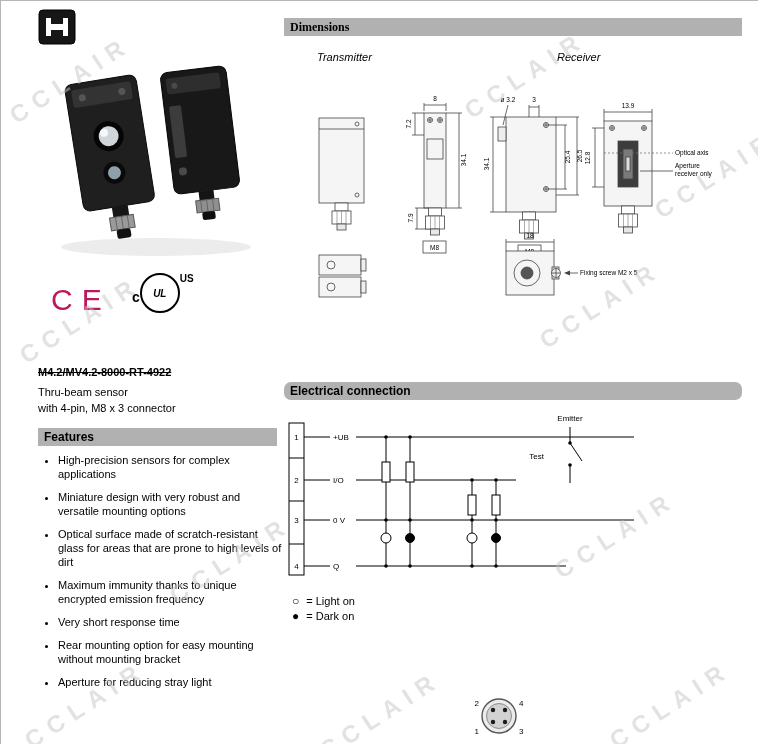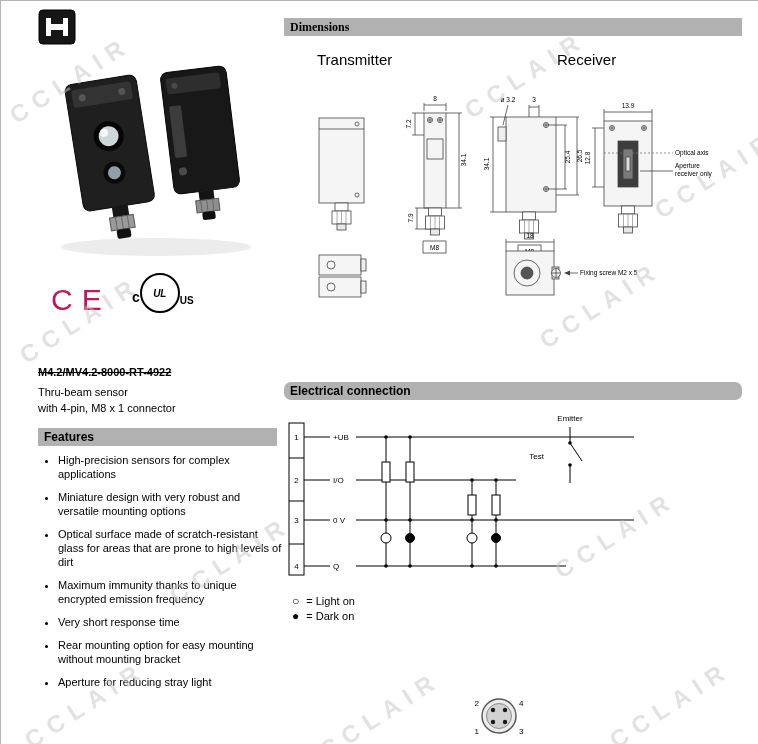--- a/index.html
+++ b/index.html
@@ -12,30 +12,30 @@
        opacity:.5;transform:rotate(-33deg);z-index:6;pointer-events:none;white-space:nowrap;}
   .small-label{font-size:11px;line-height:13px;text-align:right;}
   .model-value{font-size:11px;font-weight:bold;text-decoration:line-through;}
   .features-list{list-style:disc;padding-left:15px;margin:0;}
   .features-list li{font-size:11px;line-height:14px;margin-bottom:9px;}
   .ce-mark{font-size:30px;letter-spacing:9px;color:#be185d;}
   .ul-wrap{display:flex;align-items:flex-start;}
   .ul-c{font-size:14px;font-weight:bold;margin-top:16px;}
   .ul-circle{width:36px;height:36px;border:2.5px solid #000;border-radius:50%;display:flex;
        align-items:center;justify-content:center;font-weight:bold;font-style:italic;font-size:10px;}
-  .ul-us{font-size:10px;font-weight:bold;margin-top:22px;}
+  .ul-us{font-size:10px;font-weight:bold;}
   svg{display:block;}
   svg text{font-family:"Liberation Sans",sans-serif;}
   .dim-label{font-size:6.5px;fill:#000;}
   .ann-label{font-size:6.5px;fill:#000;}
   .elab{font-size:8px;fill:#000;}
   .pin-lab{font-size:8px;fill:#000;}
   .legend-row{position:absolute;display:flex;gap:7px;font-size:11px;align-items:center;}
   .legend-sym{font-size:12px;line-height:12px;}
-  .tview-label{position:absolute;font-size:15px;}
+  .tview-label{position:absolute;font-size:11px;font-style:italic;}
 </style>
 </head>
 <body>
 
 <div class="page">
 
   <div class="watermark" style="left:0px;top:65px;">CCLAIR</div>
   <div class="watermark" style="left:455px;top:60px;">CCLAIR</div>
   <div class="watermark" style="left:645px;top:160px;">CCLAIR</div>
   <div class="watermark" style="left:10px;top:305px;">CCLAIR</div>
@@ -89,21 +89,21 @@
 
   <div class="abs ce-mark" style="left:50px;top:282px;z-index:1;">CE</div>
   <div class="abs ul-wrap" style="left:131px;top:272px;z-index:1;">
     <span class="ul-c">c</span>
     <span class="ul-circle">UL</span>
     <span class="ul-us">US</span>
   </div>
 
   <div class="abs model-value" style="left:37px;top:365px;z-index:1;">M4.2/MV4.2-8000-RT-4922</div>
   <div class="abs small-label" style="left:37px;top:385px;z-index:1;">Thru-beam sensor</div>
-  <div class="abs small-label" style="left:37px;top:401px;z-index:1;">with 4-pin, M8 x 1 connector</div>
+  <div class="abs small-label" style="left:37px;top:401px;z-index:1;">with 4-pin, M8 x 3 connector</div>
 
   <div class="bar" style="left:37px;top:427px;width:233px;">Features</div>
   <ul class="abs features-list" style="left:42px;top:452px;width:226px;z-index:1;">
     <li>High-precision sensors for complex applications</li>
     <li>Miniature design with very robust and versatile mounting options</li>
     <li>Optical surface made of scratch-resistant glass for areas that are prone to high levels of dirt</li>
     <li>Maximum immunity thanks to unique encrypted emission frequency</li>
     <li>Very short response time</li>
     <li>Rear mounting option for easy mounting without mounting bracket</li>
     <li>Aperture for reducing stray light</li>

